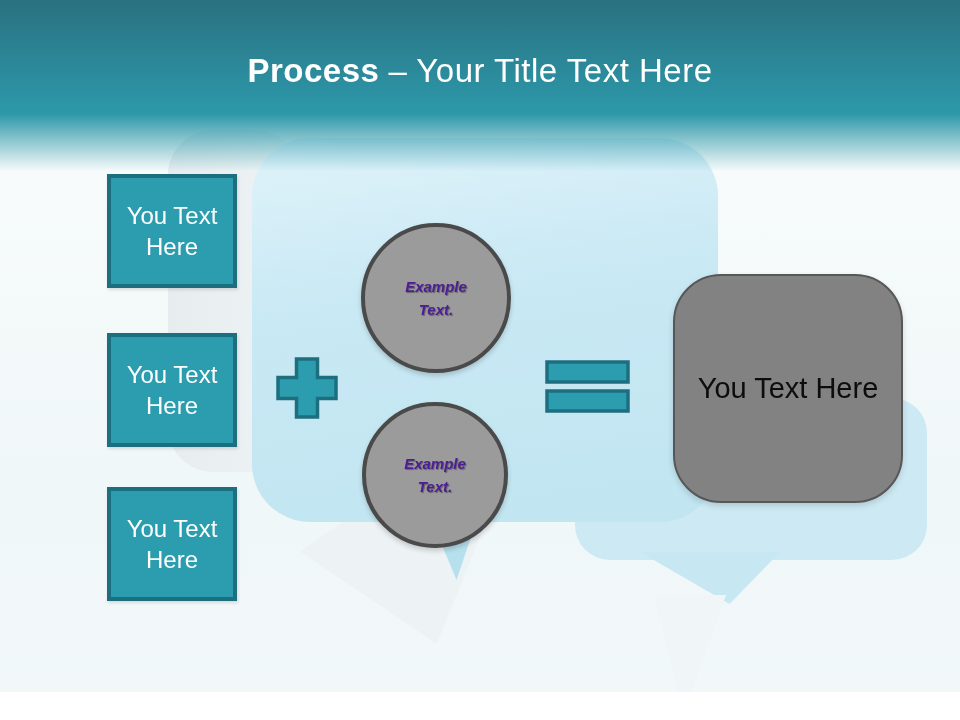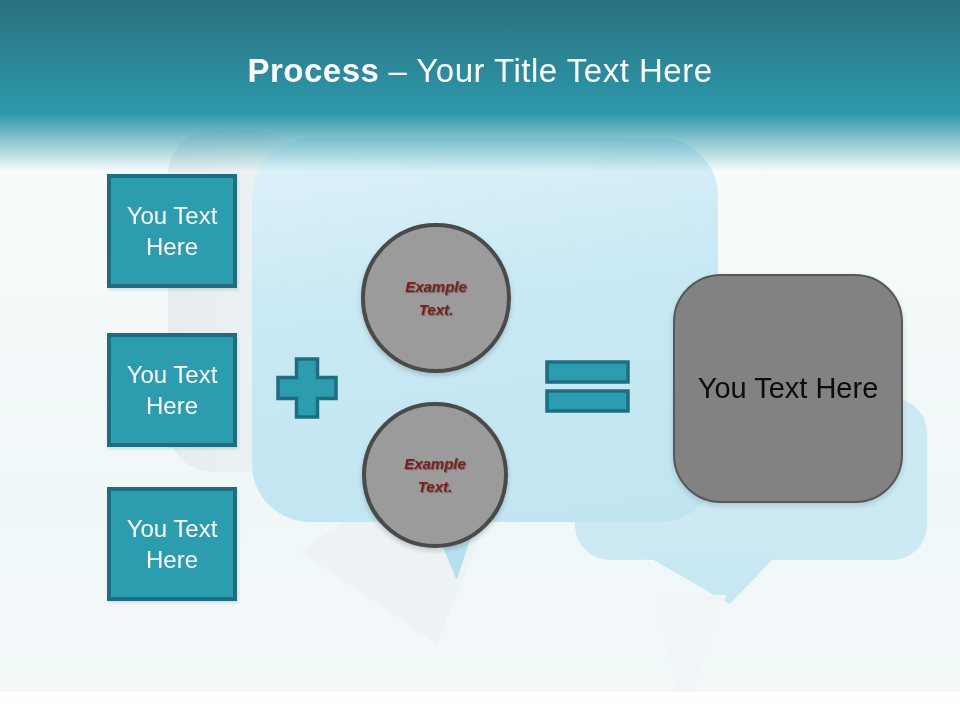--- a/index.html
+++ b/index.html
@@ -59,21 +59,21 @@
   }
   .tbox1{top:174px;} .tbox2{top:333px;} .tbox3{top:487px;}
   
   .plus-wrap{position:absolute;left:276px;top:357px;width:62px;height:62px;}
   .equals-wrap{position:absolute;left:545px;top:360px;width:86px;height:56px;}
   
   .circle{
     position:absolute;border-radius:50%;box-sizing:border-box;
     background:#9b9b9b;border:4px solid #4a4a4a;
     display:flex;align-items:center;justify-content:center;text-align:center;
-    color:#7f1d1d;font-weight:bold;font-style:italic;font-size:15px;line-height:23px;
+    color:#4c1d95;font-weight:bold;font-style:italic;font-size:15px;line-height:23px;
     text-shadow:1px 1px 1px rgba(0,0,0,.35);
     box-shadow:0 3px 5px rgba(0,0,0,.18);
   }
   .circle1{left:361px;top:223px;width:150px;height:150px;}
   .circle2{left:362px;top:402px;width:146px;height:146px;}
   .circle .lbl{display:block;width:82px;}
   
   .result-box{
     position:absolute;left:673px;top:274px;width:230px;height:229px;box-sizing:border-box;
     background:#828282;border:2px solid #575757;border-radius:48px;

